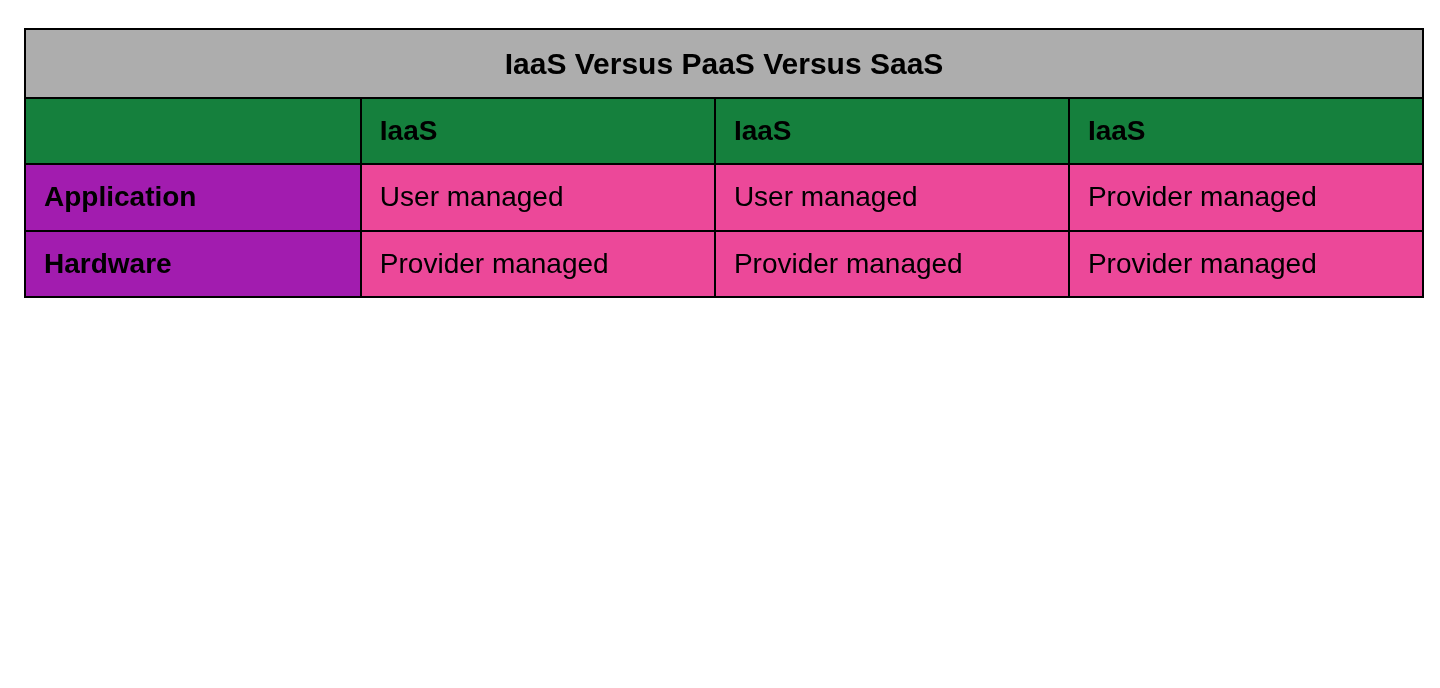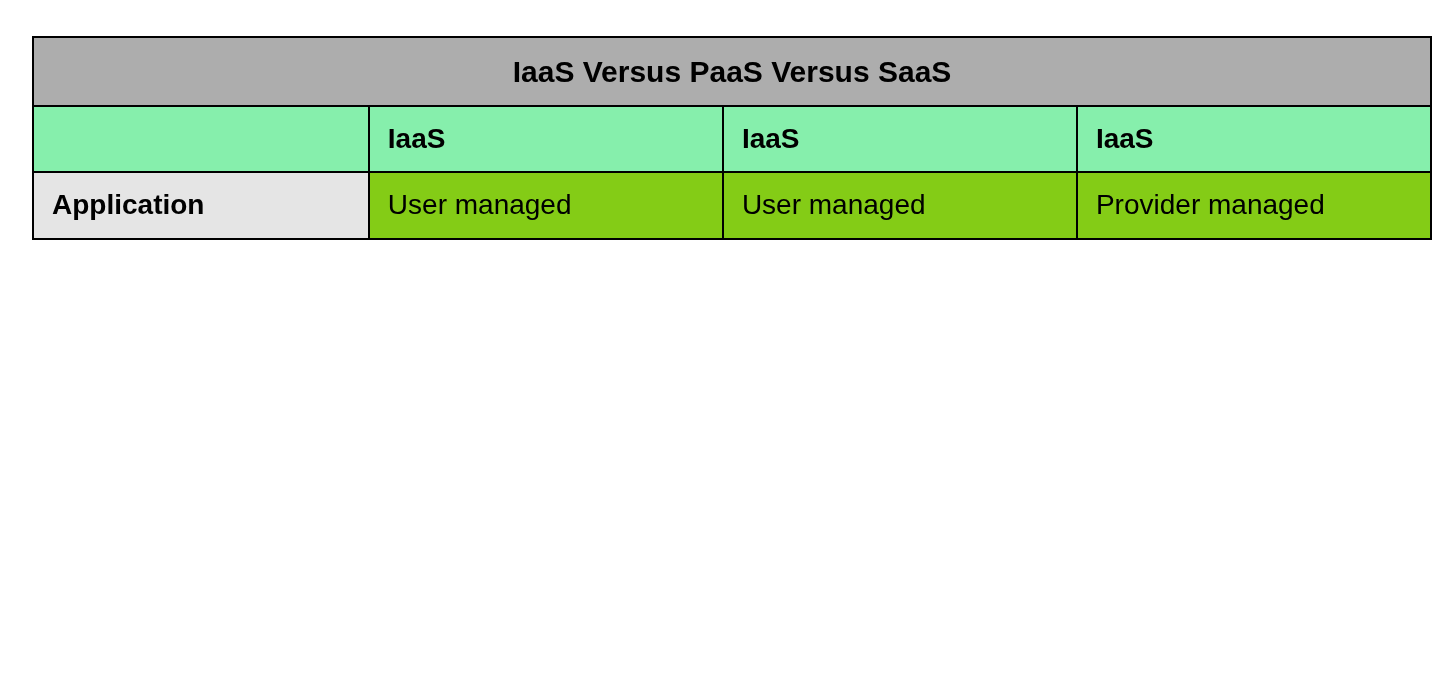--- a/index.html
+++ b/index.html
@@ -1,18 +1,18 @@
 <!DOCTYPE html>
 <html><head>
   <meta charset="utf-8">
   <style>
     * {
       box-sizing: border-box;
       margin: 0;
-      padding: 12px;
+      padding: 4px;
     }
     body {
       font-family: Arial, Helvetica, sans-serif;
       background: #ffffff;
       padding: 24px 20px;
       width: 1440px;
       height: 688px;
     }
     table {
       border-collapse: collapse;
@@ -27,29 +27,29 @@
       font-size: 28px;
       line-height: 1.3;
     }
     .title-cell {
       background: #adadad;
       font-weight: bold;
       text-align: center;
       font-size: 30px;
     }
     .header-cell {
-      background: #86efac;
+      background: #15803d;
       font-weight: bold;
     }
     .rowlabel-cell {
-      background: #e5e5e5;
+      background: #a21caf;
       font-weight: bold;
     }
     .data-cell {
-      background: #84cc16;
+      background: #ec4899;
       font-weight: normal;
     }
     col.c0 { width: 24%; }
     col.c1 { width: 25.3%; }
     col.c2 { width: 25.3%; }
     col.c3 { width: 25.3%; }
   </style>
 </head>
 <body>
 
@@ -71,14 +71,20 @@
       <th class="header-cell">IaaS</th>
     </tr>
   </thead>
   <tbody>
     <tr>
       <td class="rowlabel-cell">Application</td>
       <td class="data-cell">User managed</td>
       <td class="data-cell">User managed</td>
       <td class="data-cell">Provider managed</td>
     </tr>
+    <tr>
+      <td class="rowlabel-cell">Hardware</td>
+      <td class="data-cell">Provider managed</td>
+      <td class="data-cell">Provider managed</td>
+      <td class="data-cell">Provider managed</td>
+    </tr>
   </tbody>
 </table>
 
 </body></html>

